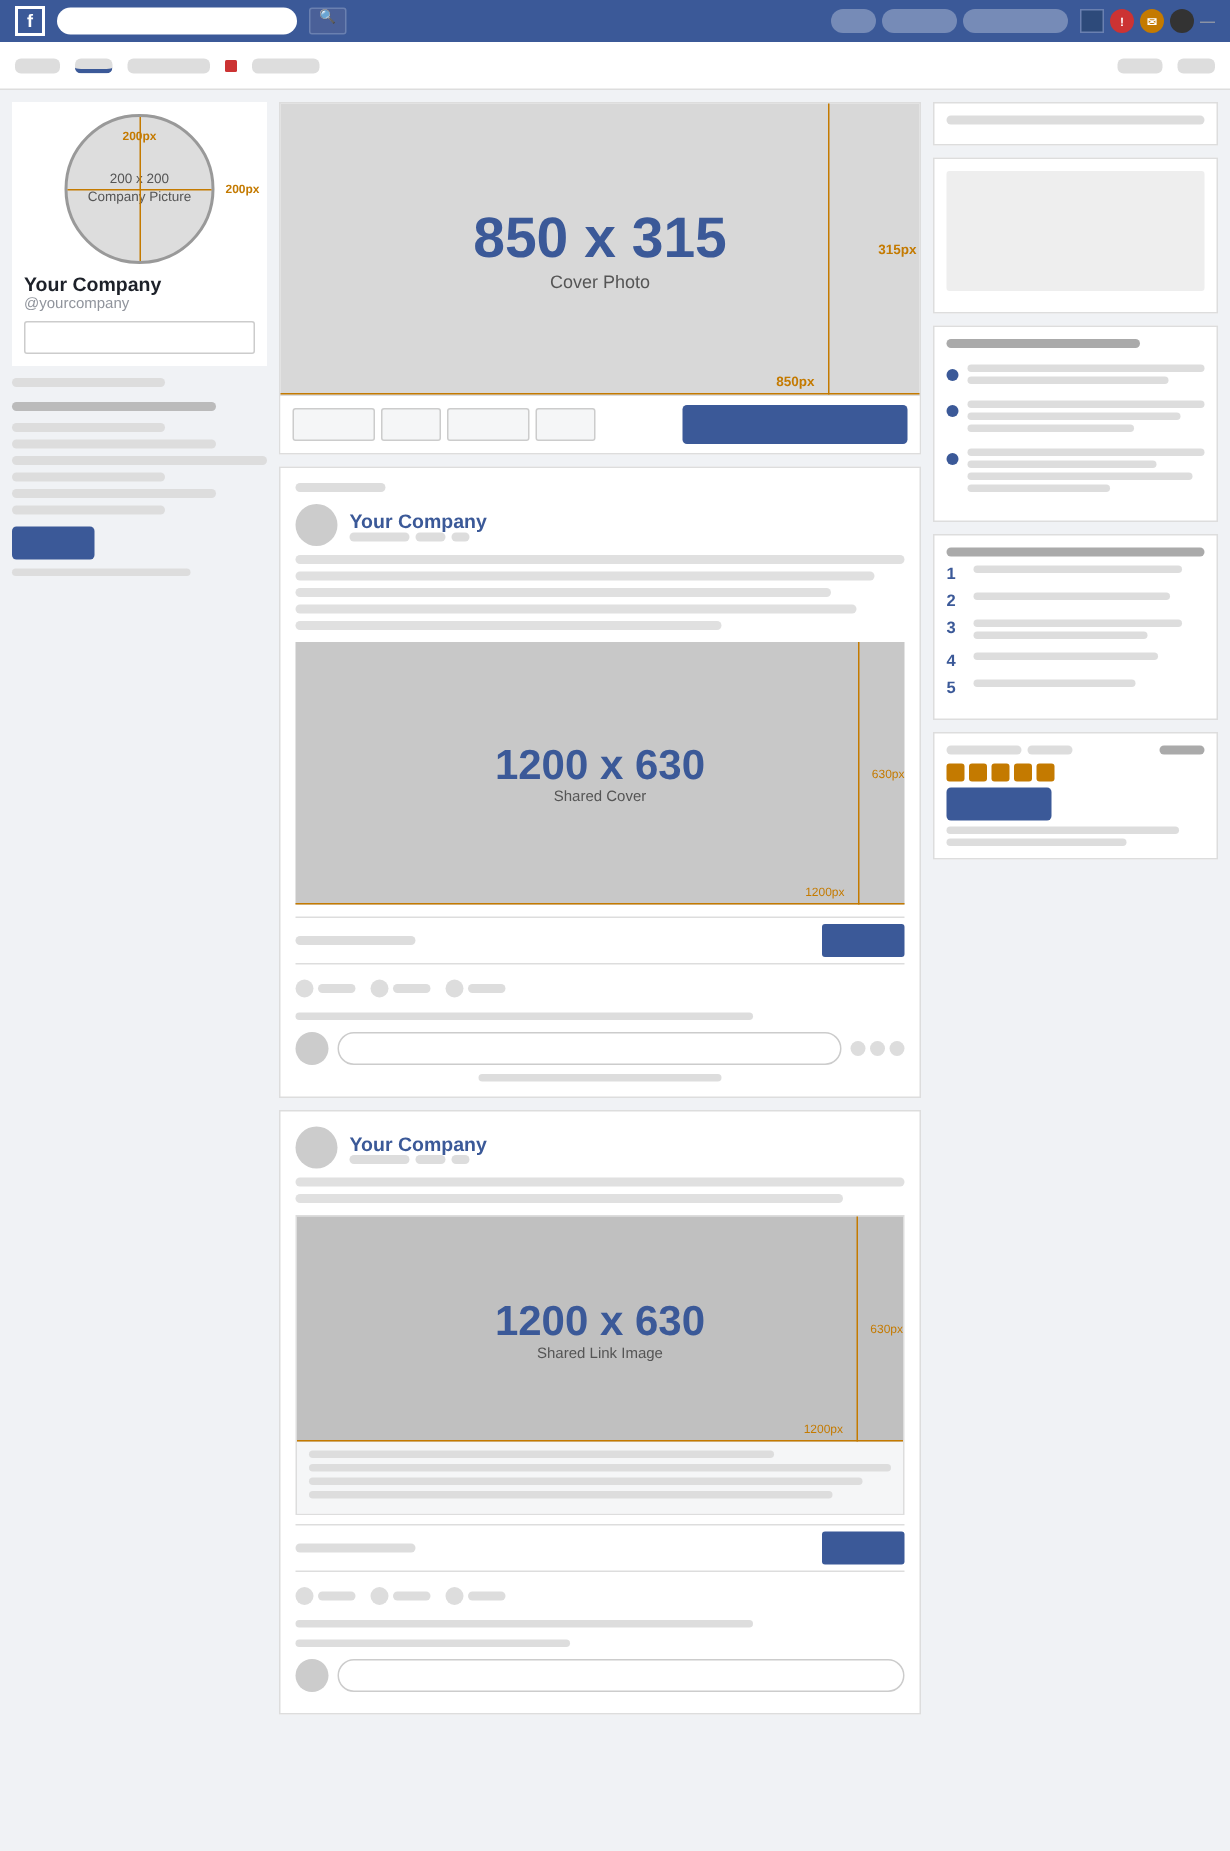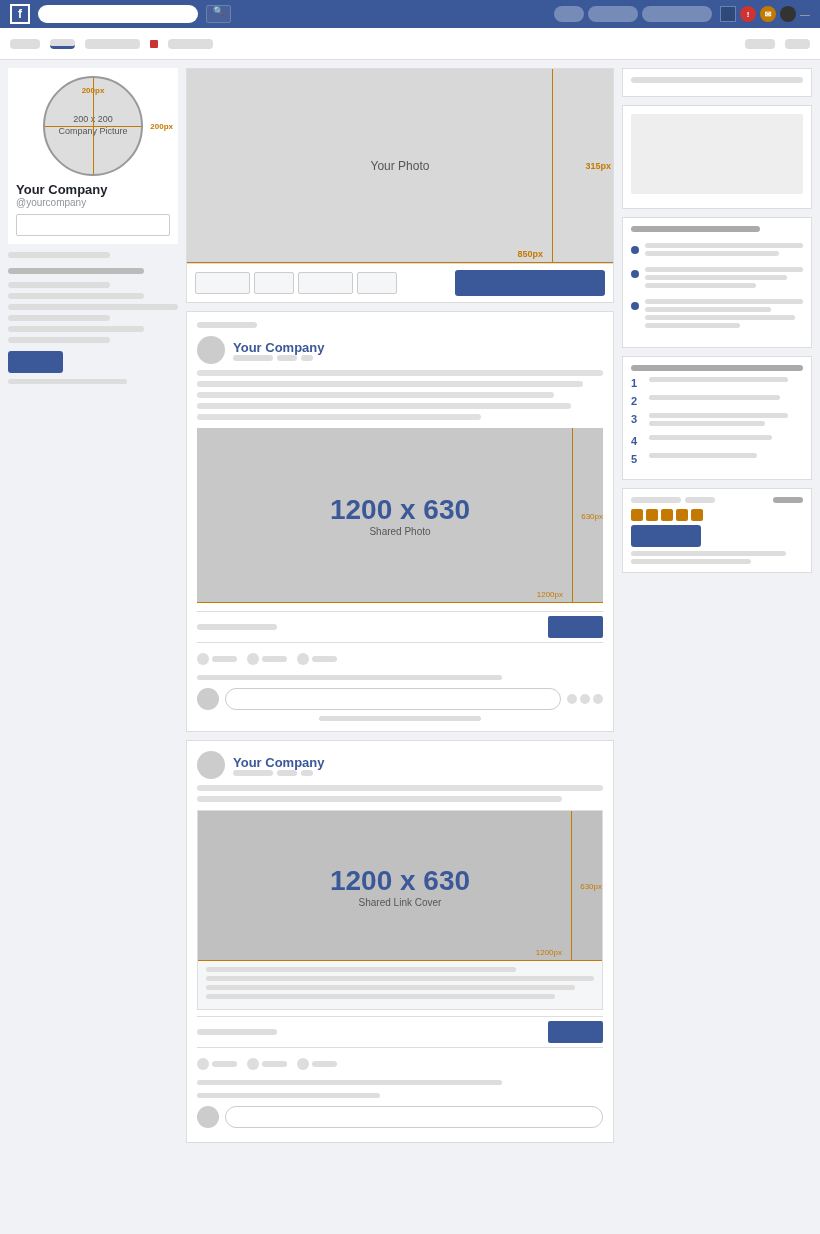--- a/index.html
+++ b/index.html
@@ -616,21 +616,22 @@
       <div class="sidebar-button"></div>
       <div class="sidebar-line-tiny"></div>
     </div>
   </div>
 
   <div class="center-feed">
 
     <div class="cover-section">
       <div class="cover-photo-area">
         <div style="text-align:center;">
-          <div class="cover-sub-text">Your Photo</div>
+          <div class="cover-title-text">850 x 315</div>
+          <div class="cover-sub-text">Cover Photo</div>
         </div>
         <div class="cover-orange-v"></div>
         <div class="cover-orange-h"></div>
         <div class="dim-label-cover dim-315">315px</div>
         <div class="dim-label-cover dim-850">850px</div>
       </div>
 
       <div class="profile-tabs">
         <div class="tab-item tab-wide"></div>
         <div class="tab-item tab-med"></div>
@@ -662,21 +663,21 @@
       <div class="post-text-lines">
         <div class="post-text-line" style="width:100%;"></div>
         <div class="post-text-line" style="width:95%;"></div>
         <div class="post-text-line" style="width:88%;"></div>
         <div class="post-text-line" style="width:92%;"></div>
         <div class="post-text-line" style="width:70%;"></div>
       </div>
 
       <div class="post-image-area">
         <div class="post-image-title">1200 x 630</div>
-        <div class="post-image-sub">Shared Photo</div>
+        <div class="post-image-sub">Shared Cover</div>
         <div class="post-img-orange-v"></div>
         <div class="post-img-orange-h"></div>
         <div class="post-dim-label post-dim-right">630px</div>
         <div class="post-dim-label post-dim-bottom">1200px</div>
       </div>
 
       <div class="post-action-bar">
         <div class="action-bar-line" style="width:80px;"></div>
         <div class="action-btn-blue" style="width:55px;"></div>
       </div>
@@ -725,21 +726,21 @@
       </div>
 
       <div class="post-text-lines">
         <div class="post-text-line" style="width:100%;"></div>
         <div class="post-text-line" style="width:90%;"></div>
       </div>
 
       <div class="post-link-preview">
         <div class="link-preview-image">
           <div class="post-image-title">1200 x 630</div>
-          <div class="post-image-sub">Shared Link Cover</div>
+          <div class="post-image-sub">Shared Link Image</div>
           <div class="post-img-orange-v"></div>
           <div class="post-img-orange-h"></div>
           <div class="post-dim-label post-dim-right">630px</div>
           <div class="post-dim-label post-dim-bottom">1200px</div>
         </div>
         <div class="link-text-area">
           <div class="link-text-line" style="width:80%;"></div>
           <div class="link-text-line" style="width:100%;"></div>
           <div class="link-text-line" style="width:95%;"></div>
           <div class="link-text-line" style="width:90%;"></div>

